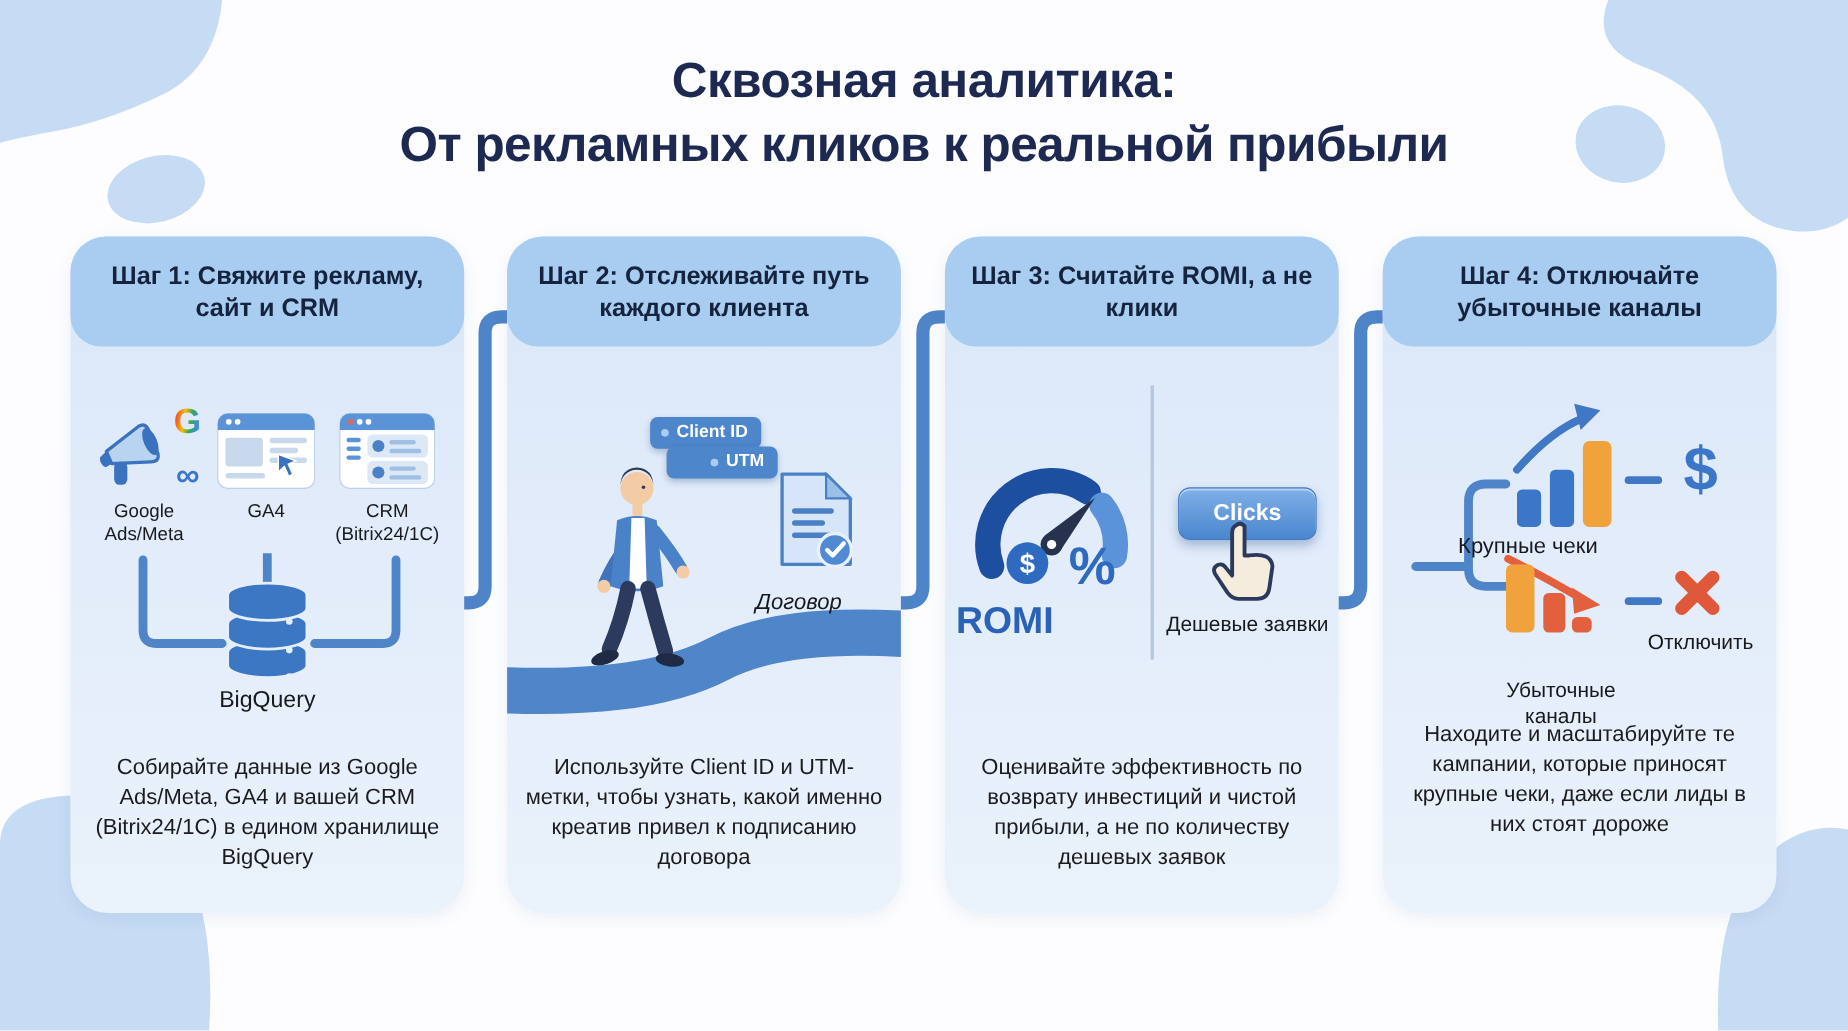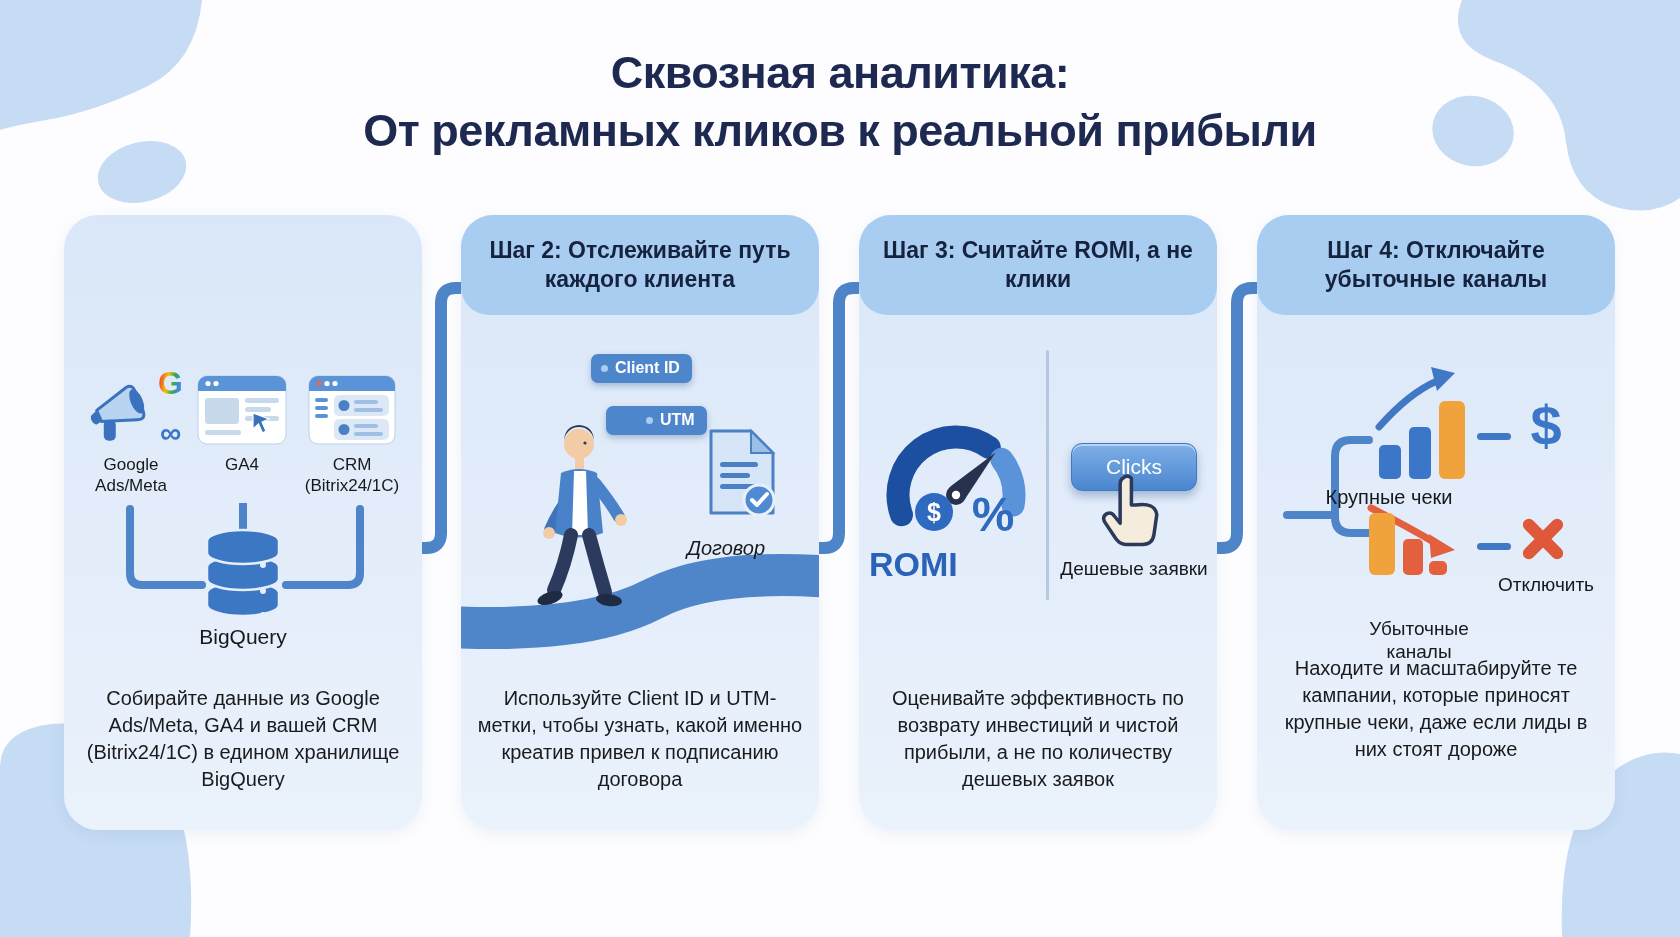--- a/index.html
+++ b/index.html
@@ -28,21 +28,21 @@
   
   .tag{position:absolute;background:#4d86cb;color:#fff;font-weight:700;font-size:16px;
        padding:5px 12px 6px 10px;border-radius:7px;display:flex;align-items:center;gap:7px;
        box-shadow:0 3px 6px rgba(30,70,130,.30);}
   .tag .dot{width:7px;height:7px;border-radius:50%;background:#a9ccf0;}
 
   
   .divider{position:absolute;width:3px;background:#a3b8d4;opacity:.7;border-radius:2px;}
   .romi{position:absolute;color:#2a62b8;font-weight:800;font-size:34px;}
   .clicks-btn{position:absolute;width:124px;height:46px;border-radius:11px;color:#fff;
-       font-weight:400;font-size:21px;display:flex;align-items:center;justify-content:center;
+       font-weight:700;font-size:21px;display:flex;align-items:center;justify-content:center;
        background:linear-gradient(180deg,#7fb0e8,#4a86ce);border:1px solid #3f79c0;
        box-shadow:0 5px 10px rgba(40,80,140,.35), inset 0 2px 0 rgba(255,255,255,.45);}
   .caption{position:absolute;text-align:center;color:#17191c;font-size:19px;line-height:1.3;}
 
   
   .dash{position:absolute;height:7px;border-radius:4px;background:#4178c6;}
   .dollar-big{position:absolute;color:#3b76c8;font-weight:800;font-size:56px;text-align:center;}
 
   
   .g-letter{position:absolute;font-weight:800;font-size:32px;line-height:1;
@@ -76,20 +76,21 @@
       <path d="M1212 548 H1222 Q1237 548 1237 533 V303 Q1237 288 1252 288 H1262"></path>
     </g>
   </svg>
 
   <div class="title">
     <div>Сквозная аналитика:</div>
     <div>От рекламных кликов к реальной прибыли</div>
   </div>
 
   <div class="card" style="left:64px;">
+    <div class="pill">Шаг 1: Свяжите рекламу, сайт и CRM</div>
 
     <div class="abs" style="left:18px;top:158px;">
       <svg width="74" height="78" viewBox="0 0 74 78">
         <g transform="rotate(-14 37 40)">
           <path d="M16 32 L50 17 Q57 15 58 23 L61 45 Q61 53 53 51 L18 44 Z" fill="#b9d4f0" stroke="#3a72bf" stroke-width="3" stroke-linejoin="round"></path>
           <path d="M9 36 L16 32 L18 44 L12 46 Q7 42 9 36 Z" fill="#3a72bf"></path>
           <ellipse cx="57" cy="33" rx="6" ry="13" fill="#3a72bf" transform="rotate(-9 57 33)"></ellipse>
           <rect x="18" y="44" width="12" height="21" rx="5" fill="#3a72bf" transform="rotate(14 24 54)"></rect>
         </g>
       </svg>
@@ -154,21 +155,21 @@
       <circle cx="63" cy="88" r="3" fill="#e6eefb"></circle>
     </svg>
     <div class="storage-label" style="top:410px;">BigQuery</div>
 
     <div class="body-text">Собирайте данные из Google Ads/Meta, GA4 и вашей CRM (Bitrix24/1C) в едином хранилище BigQuery</div>
   </div>
 
   <div class="card" style="left:461px;">
     <div class="pill">Шаг 2: Отслеживайте путь каждого клиента</div>
 
-    <div class="tag" style="left:130px;top:139px;">
+    <div class="tag" style="left:130px;top:164px;">
       <span class="dot"></span>
       <span>Client ID</span>
     </div>
     <div class="tag" style="left:145px;top:191px;padding-left:40px;">
       <span class="dot"></span>
       <span>UTM</span>
     </div>
 
     <svg class="abs" style="left:0;top:330px;" width="358" height="115">
       <path d="M-14 82 C 70 86, 142 80, 192 54 C 230 34 286 26 372 32" fill="none" stroke="#4f86c9" stroke-width="42" stroke-linecap="round"></path>

